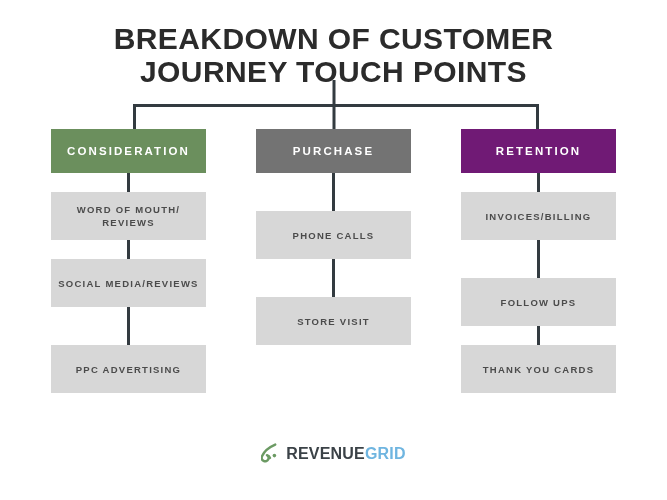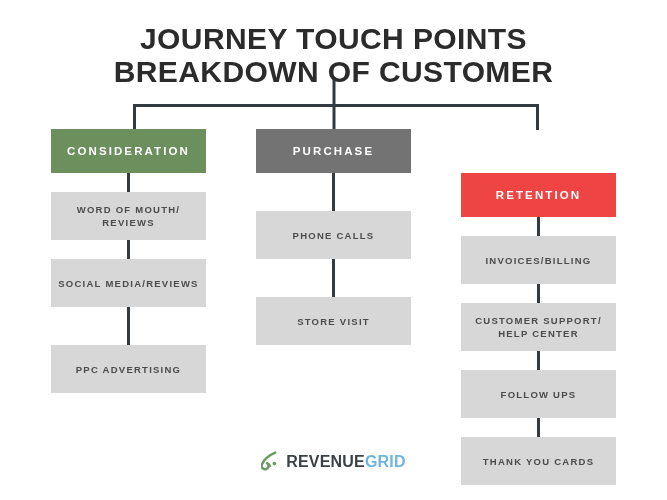--- a/index.html
+++ b/index.html
@@ -76,21 +76,21 @@
     color: #ffffff;
     font-size: 11.5px;
     font-weight: bold;
     letter-spacing: 2.1px;
     text-transform: uppercase;
     box-sizing: border-box;
     padding: 0 0;
   }
   .col-header.green  { background: #6b8f5d; }
   .col-header.dark   { background: #737373; }
-  .col-header.blue   { background: #ef4444; margin-top: 44px; }
+  .col-header.blue   { background: #701a75; }
 
   .connector {
     height: 19px;
     display: flex;
     justify-content: center;
     align-items: stretch;
     flex: 0 0 auto;
   }
   .connector span {
     display: block;
@@ -114,21 +114,21 @@
     letter-spacing: 1.25px;
     line-height: 13px;
     color: #4b4b4b;
     text-transform: uppercase;
     white-space: pre-line;
   }
 
   
   .logo {
     position: absolute;
-    bottom: 28px;
+    bottom: 36px;
     left: 0;
     width: 667px;
     display: flex;
     align-items: center;
     justify-content: center;
     gap: 7px;
   }
   .logo-mark {
     display: block;
     width: 18px;
@@ -141,22 +141,22 @@
   }
   .logo-text .part-a { color: #3b4247; }
   .logo-text .part-b { color: #6fb5e0; }
 </style>
 </head>
 <body>
 
 <div id="infographic">
 
   <div class="title-block">
+    <span class="title-line">BREAKDOWN OF CUSTOMER</span>
     <span class="title-line">JOURNEY TOUCH POINTS</span>
-    <span class="title-line">BREAKDOWN OF CUSTOMER</span>
   </div>
 
   <svg class="bracket" viewBox="0 0 667 50" width="667" height="50">
 
     <rect x="332.5" y="0" width="3" height="50" fill="#333b40"></rect>
 
     <rect x="133" y="24" width="406" height="3" fill="#333b40"></rect>
 
     <rect x="133" y="24" width="3" height="26" fill="#333b40"></rect>
 
@@ -227,24 +227,20 @@
       <div class="connector">
           <span></span>
         </div>
       <div class="item-box">
         <span class="item-text">INVOICES/BILLING</span>
       </div>
 
       <div class="connector">
           <span></span>
         </div>
-      <div class="item-box">
-        <span class="item-text">CUSTOMER SUPPORT/
-HELP CENTER</span>
-      </div>
 
       <div class="connector">
           <span></span>
         </div>
       <div class="item-box">
         <span class="item-text">FOLLOW UPS</span>
       </div>
 
       <div class="connector">
           <span></span>

